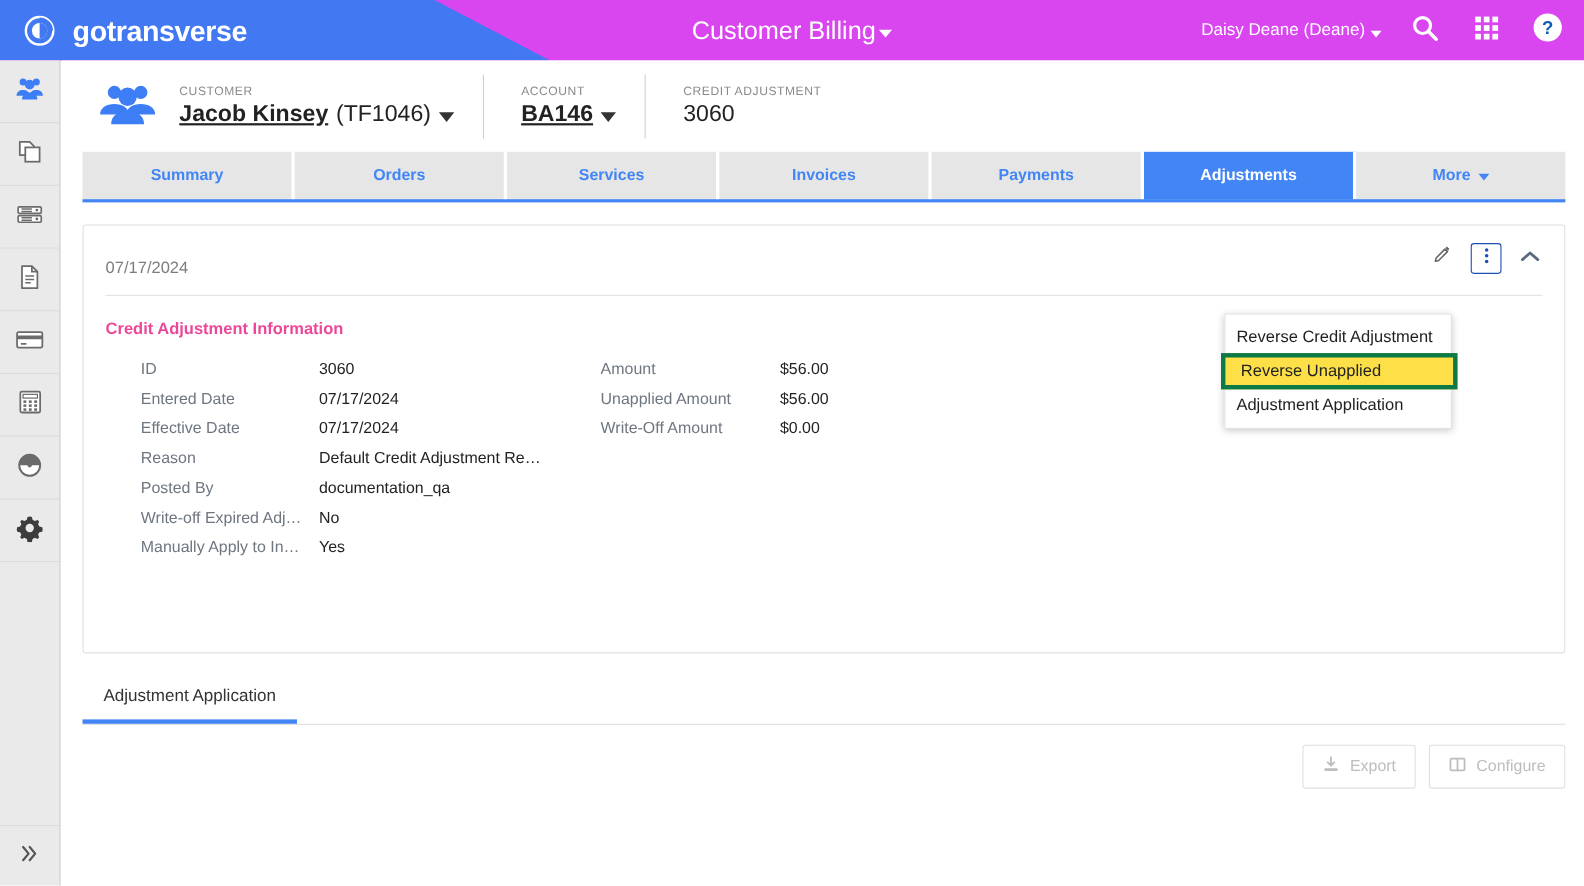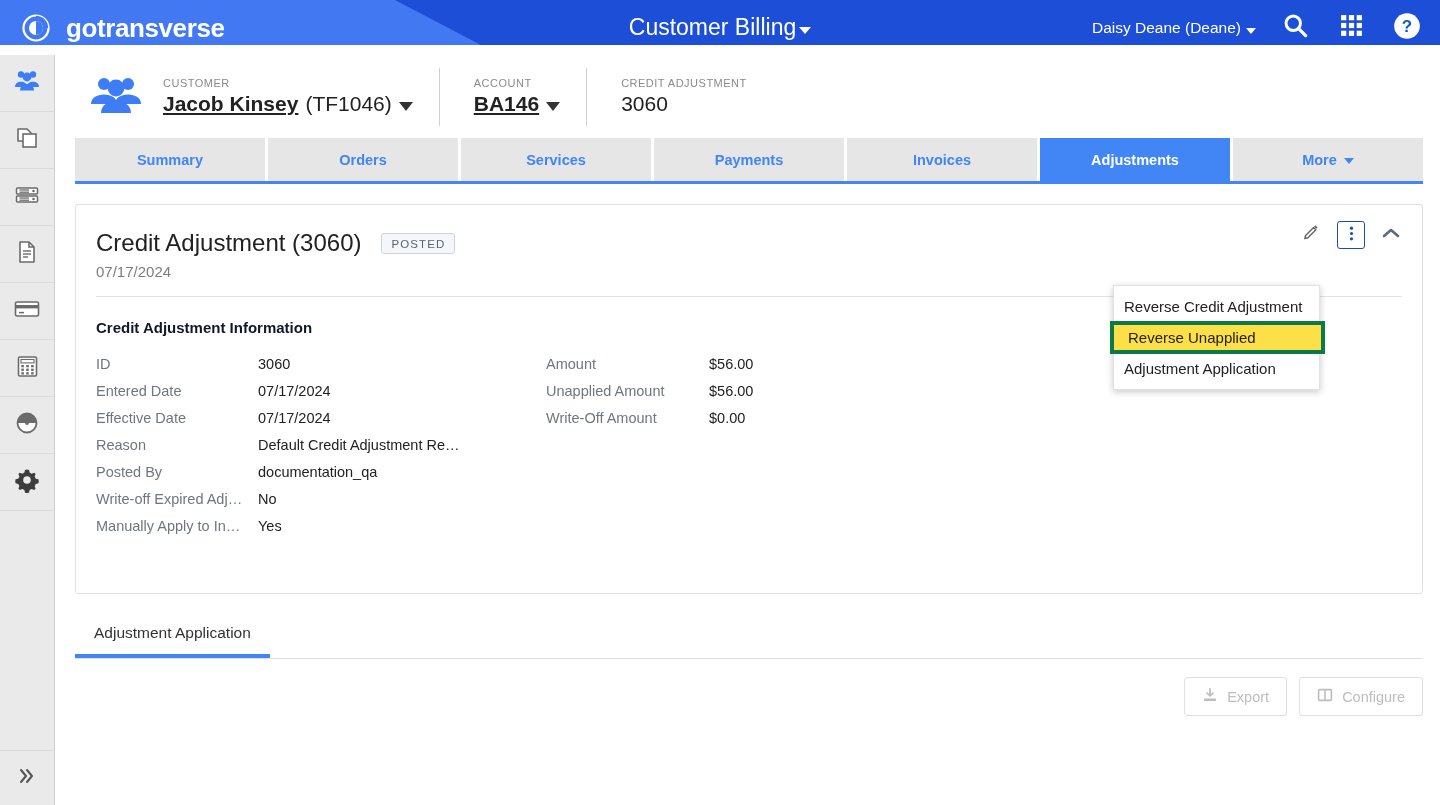--- a/index.html
+++ b/index.html
@@ -6,22 +6,22 @@
   html, body {
     width: 1440px; height: 805px;
     font-family: "Liberation Sans", sans-serif;
     background: #ffffff;
     overflow: hidden;
   }
 
   
   .topbar {
     position: absolute; top: 0; left: 0;
-    width: 1440px; height: 45px;
-    background: #1d4ed8;
+    width: 1440px; height: 55px;
+    background: #d946ef;
     overflow: hidden;
   }
   .topbar-light {
     position: absolute; top: 0; left: 0;
     width: 500px; height: 55px;
     background: #4279f2;
     clip-path: polygon(0 0, 395px 0, 500px 55px, 0 55px);
   }
   .brand {
     position: absolute; left: 18px; top: 8px;
@@ -185,35 +185,35 @@
     display: flex; align-items: center; justify-content: center;
     cursor: pointer;
   }
   .act.focused { border: 1px solid #1a4fb0; border-radius: 3px; }
   .card-divider {
     margin: 16px 20px 0 20px;
     border-top: 1px solid #e3e3e3;
   }
   .section-title {
     margin: 22px 0 0 20px;
-    font-size: 15px; font-weight: bold; color: #0f172a;
+    font-size: 15px; font-weight: bold; color: #ec4899;
   }
   .fields {
     position: relative;
     margin: 14px 0 0 20px;
     display: flex;
   }
   .col { display: flex; flex-direction: column; }
   .col.left { width: 450px; }
   .frow { display: flex; height: 27px; align-items: center; }
   .flabel {
     color: #6e7680; font-size: 14.5px;
     white-space: nowrap; overflow: hidden; text-overflow: ellipsis;
   }
-  .col.left .flabel { width: 162px; }
+  .col.left .flabel { width: 162px; margin-left: 32px; }
   .col.right .flabel { width: 163px; }
   .fvalue { color: #222; font-size: 14.5px; white-space: nowrap; }
 
   
   .dropdown {
     position: absolute;
     left: 1113px; top: 285px;
     width: 207px;
     background: #ffffff;
     border: 1px solid #e2e2e2;
@@ -485,40 +485,36 @@
     <div class="tab">
         <span>Summary</span>
       </div>
     <div class="tab">
         <span>Orders</span>
       </div>
     <div class="tab">
         <span>Services</span>
       </div>
     <div class="tab">
+        <span>Invoices</span>
+      </div>
+    <div class="tab">
         <span>Payments</span>
-      </div>
-    <div class="tab">
-        <span>Invoices</span>
       </div>
     <div class="tab active">
         <span>Adjustments</span>
       </div>
     <div class="tab">
       <span>More</span>
       <span class="more-caret"></span>
     </div>
   </div>
 
   <div class="card">
     <div class="card-head">
-      <div class="card-title-row">
-        <span class="card-title">Credit Adjustment (3060)</span>
-        <span class="badge">POSTED</span>
-      </div>
       <div class="card-date">07/17/2024</div>
 
       <div class="card-actions">
         <div class="act">
           <span>
             <svg width="19" height="19" viewBox="0 0 20 20">
               <path d="M3 15.3l.8-3.2 8.4-8.4 2.4 2.4-8.4 8.4z" fill="none" stroke="#666" stroke-width="1.5" stroke-linejoin="round"></path>
               <path d="M12.6 2.7l1.5-1.5 2.4 2.4-1.5 1.5z" fill="#666"></path>
             </svg>
           </span>

